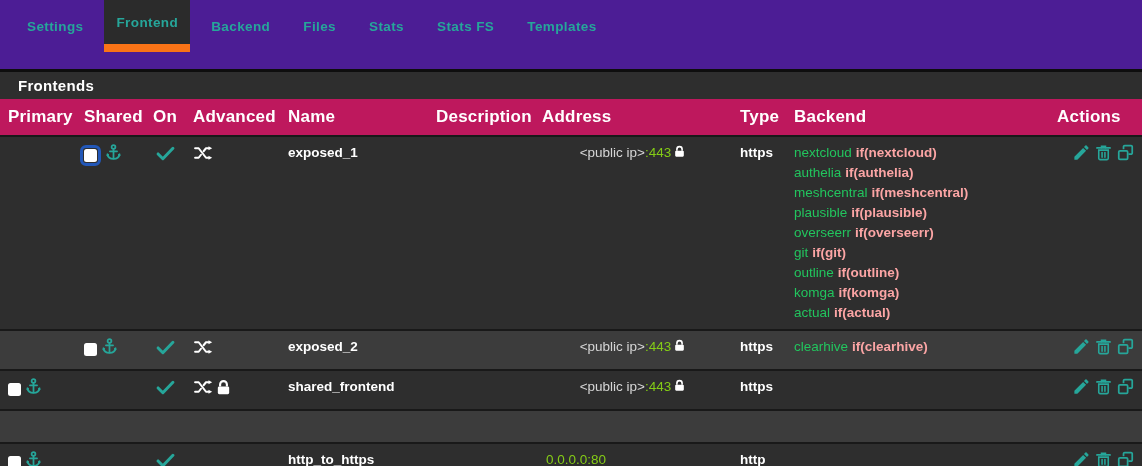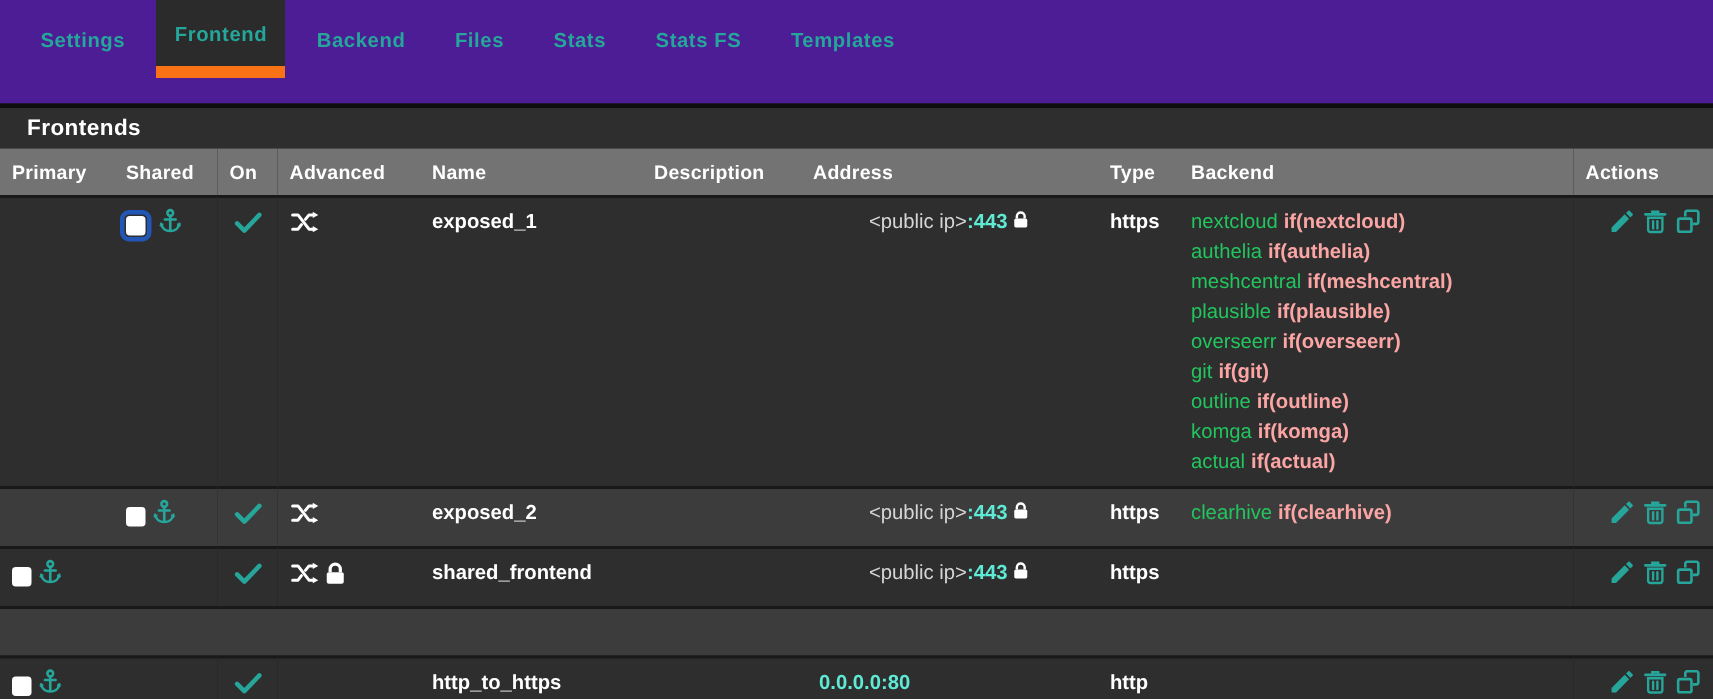--- a/index.html
+++ b/index.html
@@ -17,33 +17,33 @@
     display:flex;align-items:center;
     color:#26a69a;font-size:13.5px;font-weight:bold;letter-spacing:.4px;
     cursor:pointer;white-space:nowrap;
   }
   .tab.active{background:#2b2b2b;border-bottom:8px solid #f97316;}
   
   .panel-title{height:27px;background:#2e2e2e;display:flex;align-items:center;
     padding-left:18px;color:#fff;font-size:15px;font-weight:bold;letter-spacing:.3px;}
   
   table{border-collapse:separate;border-spacing:0;width:1142px;table-layout:fixed;}
-  th{background:#737373;color:#fff;text-align:left;font-size:13px;font-weight:bold;
+  th{background:#be185d;color:#fff;text-align:left;font-size:17px;font-weight:bold;
      padding:8px 8px;letter-spacing:.2px;}
   td{vertical-align:top;font-size:13.5px;color:#fff;padding:6px 8px;line-height:19px;
      border-top:2px solid #191919;overflow:hidden;}
   tr.dark td{background:#2e2e2e;}
   tr.light td{background:#3c3c3c;}
   .cell-on{text-align:center;padding-left:0;padding-right:0;}
   .cell-address{text-align:center;white-space:nowrap;}
   .cell-actions{text-align:right;white-space:nowrap;padding-right:7px;}
   .name{font-weight:bold;}
   .type{font-weight:bold;}
   .addr-host{color:#d6d6d6;}
-  .addr-port{font-weight:bold;color:#5eead4;}
+  .addr-port{font-weight:normal;color:#84cc16;}
   .addr-lock{vertical-align:-2px;margin-left:2px;}
   .backend-line{line-height:20px;white-space:nowrap;}
   .backend-link{color:#22c55e;text-decoration:none;cursor:pointer;}
   .backend-cond{font-weight:bold;color:#fca5a5;margin-left:4px;}
   .checkbox{display:inline-block;width:13px;height:13px;background:#fff;border-radius:2.5px;
     vertical-align:middle;cursor:pointer;}
   .focus-ring{display:inline-block;padding:1px;border:3px solid #2257b8;border-radius:6px;
     line-height:0;vertical-align:middle;background:transparent;}
   .ico{vertical-align:middle;}
   .teal{color:#26a69a;}

